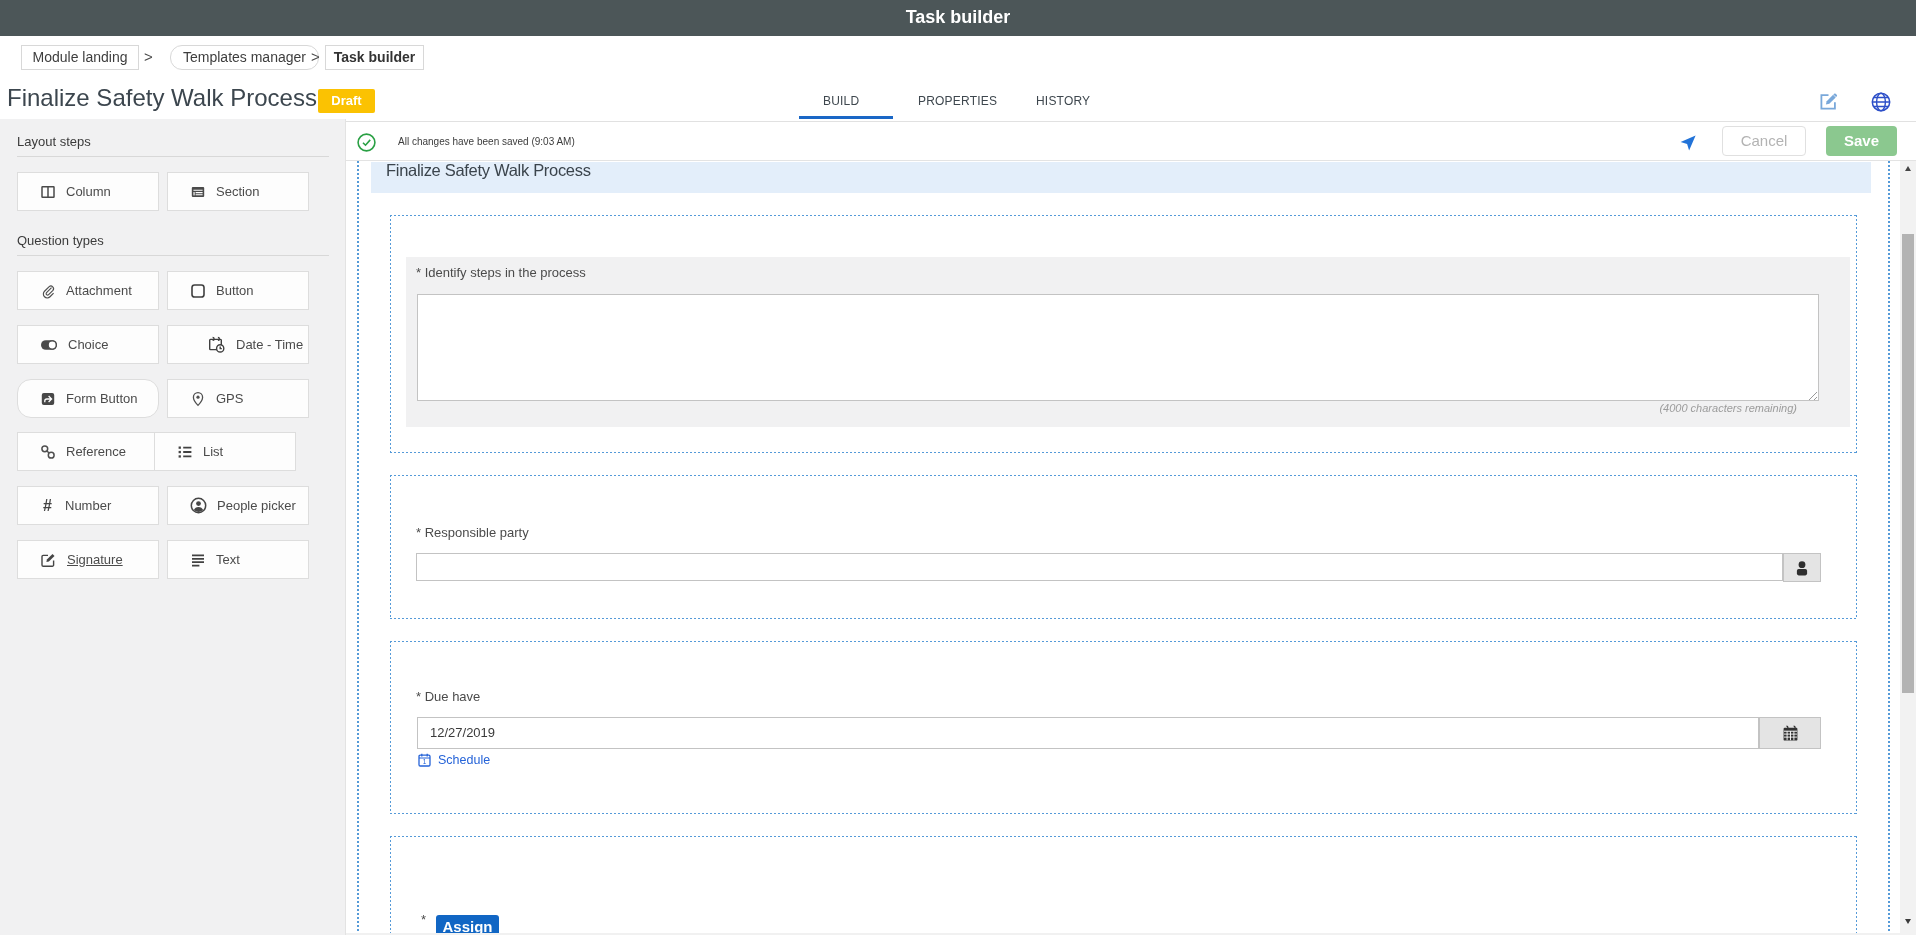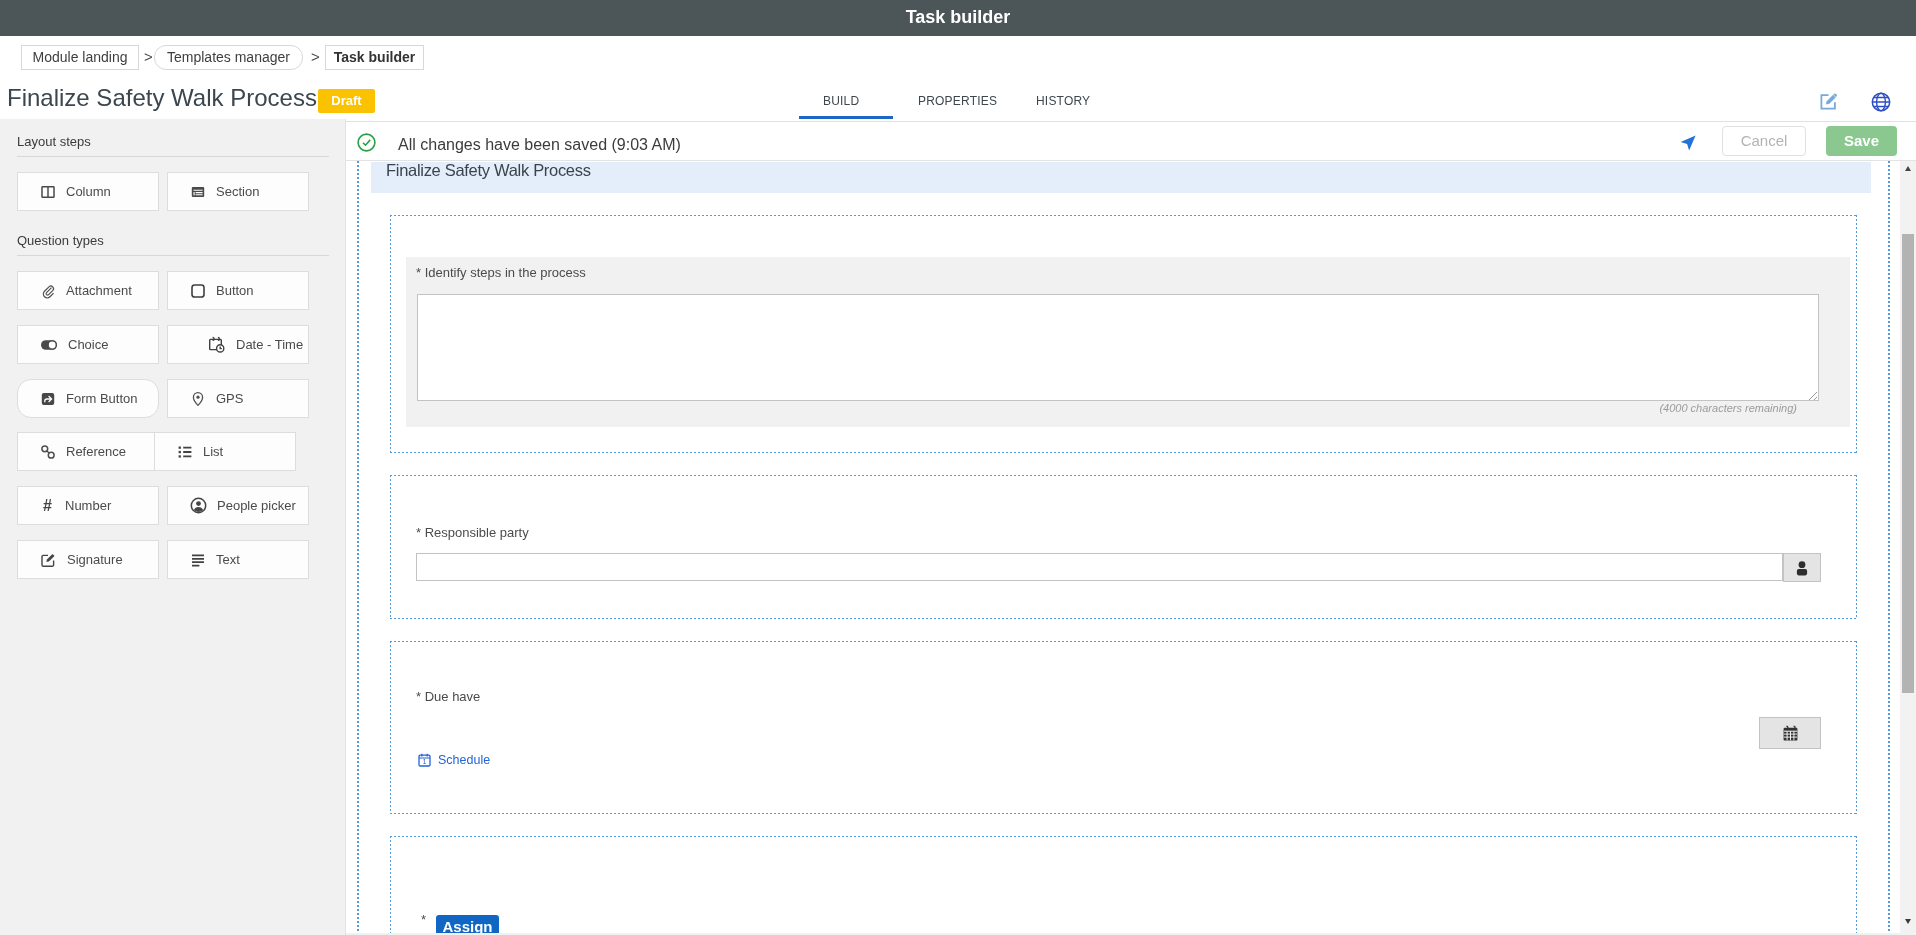--- a/index.html
+++ b/index.html
@@ -33,21 +33,21 @@
   border-right:1px solid #e3e3e3; }
 .sideheading { position:absolute; left:17px; font-size:13px; color:#3b3b3b; }
 .siderule { position:absolute; left:17px; width:312px; height:1px; background:#d8d8d8; }
 .sbtn { position:absolute; width:142px; height:39px; background:#fdfdfd; border:1px solid #dddddd;
   display:flex; align-items:center; padding-left:22px; font-size:13px; color:#4b4b4b; }
 .sbtn svg { margin-right:10px; flex:none; }
 .sbtn .hash { font-size:16px; font-weight:700; color:#454545; margin-right:10px; width:15px; text-align:center; }
 
 
 #savebar { left:346px; top:121px; width:1570px; height:40px; background:#fff; border-top:1px solid #e1e1e1; border-bottom:1px solid #e3e3e3; }
-#savedtext { position:absolute; left:398px; top:136px; font-size:16px; color:#3c3c3c; }
+#savedtext { position:absolute; left:398px; top:136px; font-size:10px; color:#3c3c3c; }
 #cancelbtn { position:absolute; left:1722px; top:126px; width:84px; height:30px; border:1px solid #e0e0e0;
   border-radius:4px; background:#fff; color:#b3b3b3; font-size:15px; text-align:center; line-height:28px; }
 #savebtn { position:absolute; left:1826px; top:126px; width:71px; height:30px; border-radius:4px;
   background:#8bc88f; color:#fff; font-size:15px; font-weight:700; text-align:center; line-height:30px; }
 
 
 #canvas { left:346px; top:161px; width:1554px; height:774px; background:#fff; overflow:hidden; }
 
 .vdots { position:absolute; width:2px;
   background-image:repeating-linear-gradient(180deg,#559ad8 0 2px,transparent 2px 4px); }
@@ -91,21 +91,21 @@
 #bottomstrip { left:346px; top:933px; width:1554px; height:2px; background:#f1f1f1; }
 </style>
 </head>
 <body>
 <div id="app">
   <div id="topbar" class="abs">Task builder</div>
 
   <div id="crumbbar" class="abs">
     <span class="crumb" style="left:21px; width:118px;">Module landing</span>
     <span class="crumbsep" style="left:144px;">&gt;</span>
-    <span class="crumb" style="left:154px; width:149px;border-radius:12px;">Templates manager</span>
+    <span class="crumb" style="left:170px; width:149px;border-radius:12px;">Templates manager</span>
     <span class="crumbsep" style="left:311px;">&gt;</span>
     <span class="crumb" style="left:325px; width:99px; font-weight:700; color:#333;">Task builder</span>
   </div>
 
   <div id="titlerow" class="abs">
     <span id="pagetitle">Finalize Safety Walk Process</span>
     <span id="draft">Draft</span>
     <span class="tab" style="left:823px;">BUILD</span>
     <span class="tab" style="left:918px;">PROPERTIES</span>
     <span class="tab" style="left:1036px;">HISTORY</span>
@@ -209,21 +209,21 @@
 
     <div class="sbtn" style="left:17px; top:367px;"><span class="hash">#</span>Number</div>
     <div class="sbtn" style="left:167px; top:367px;">
       <svg width="17" height="17" viewBox="0 0 17 17">
           <circle cx="8.5" cy="8.5" r="7.2" fill="none" stroke="#454545" stroke-width="1.5"></circle>
           <circle cx="8.5" cy="6.6" r="2.4" fill="#454545"></circle>
           <path d="M3.9 13.1 a4.9 4.9 0 0 1 9.2 0 a7.2 7.2 0 0 1 -9.2 0 Z" fill="#454545"></path>
         </svg>
       People picker</div>
 
-    <div class="sbtn" style="left:17px; top:421px;">
+    <div class="sbtn" style="left:17px; top:421px;text-decoration:underline;">
       <svg width="17" height="16" viewBox="0 0 17 16">
           <path d="M13.6 8.6 V13 a1.2 1.2 0 0 1 -1.2 1.2 H3.2 A1.2 1.2 0 0 1 2 13 V4.6 A1.2 1.2 0 0 1 3.2 3.4 H8" fill="none" stroke="#454545" stroke-width="1.4"></path>
           <path d="M6.4 9.9 L6.9 7.5 L12.5 1.9 L14.5 3.9 L8.9 9.5 Z" fill="#454545"></path>
         </svg>
       Signature</div>
     <div class="sbtn" style="left:167px; top:421px;">
       <svg width="16" height="16" viewBox="0 0 16 16">
           <g stroke="#424242" stroke-width="1.7">
             <path d="M2 3.4 H14 M2 6.8 H14 M2 10.2 H14 M2 13.6 H9.4"></path>
           </g>
@@ -264,20 +264,21 @@
     <div class="tinput" style="left:70px; top:392px; width:1367px; height:28px;"></div>
     <div class="inbtn" style="left:1437px; top:392px; width:38px; height:29px;">
       <svg width="16" height="16" viewBox="0 0 16 16">
           <circle cx="8" cy="4.7" r="3.4" fill="#2e2e2e"></circle>
           <rect x="2.9" y="9" width="10.2" height="6.4" rx="1.8" fill="#2e2e2e"></rect>
         </svg>
     </div>
 
     <div class="qbox" style="top:480px; height:173px;"></div>
     <div class="qlabel" style="left:70px; top:528px;">* Due have</div>
+    <div class="tinput" style="left:71px; top:556px; width:1342px; height:32px; font-size:13px; color:#3a3a3a; line-height:29px; padding-left:12px;">12/27/2019</div>
     <div class="inbtn" style="left:1413px; top:556px; width:62px; height:32px;">
       <svg width="17" height="17" viewBox="0 0 17 17">
         <path d="M4.4 1.1 a1.5 1.5 0 0 1 0 3 M11.6 1.1 a1.5 1.5 0 0 1 0 3" fill="none" stroke="#323232" stroke-width="1.3"></path>
         <rect x="1.6" y="2.8" width="13.8" height="12.8" rx="1.2" fill="#323232"></rect>
         <path d="M2 6.2 H15" stroke="#fff" stroke-width="1"></path>
         <path d="M5.1 6.2 V15.2 M8.5 6.2 V15.2 M11.9 6.2 V15.2" stroke="#fff" stroke-width="0.9"></path>
         <path d="M2 9.1 H15 M2 12.1 H15" stroke="#fff" stroke-width="0.9"></path>
       </svg>
     </div>
     <div id="schedule">

